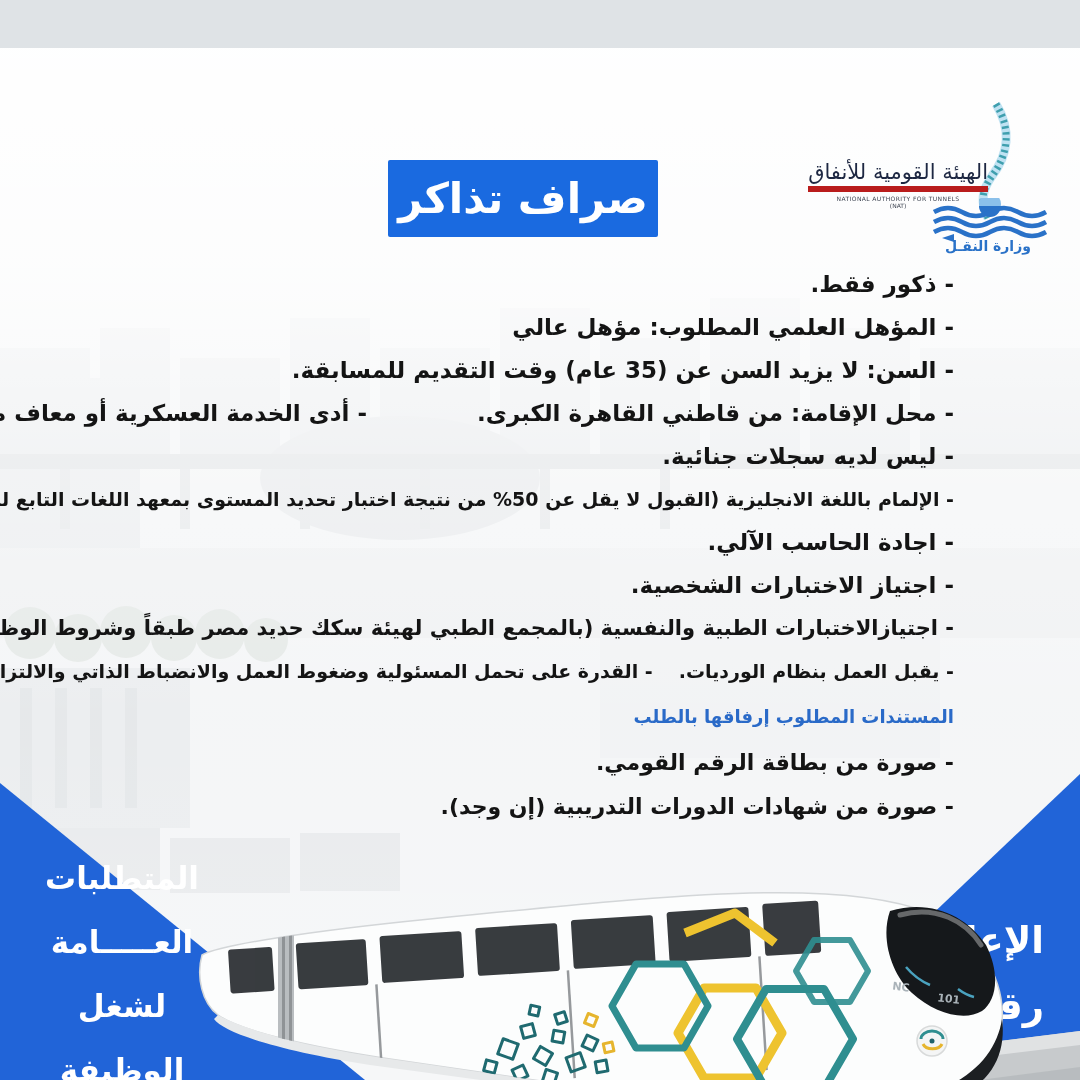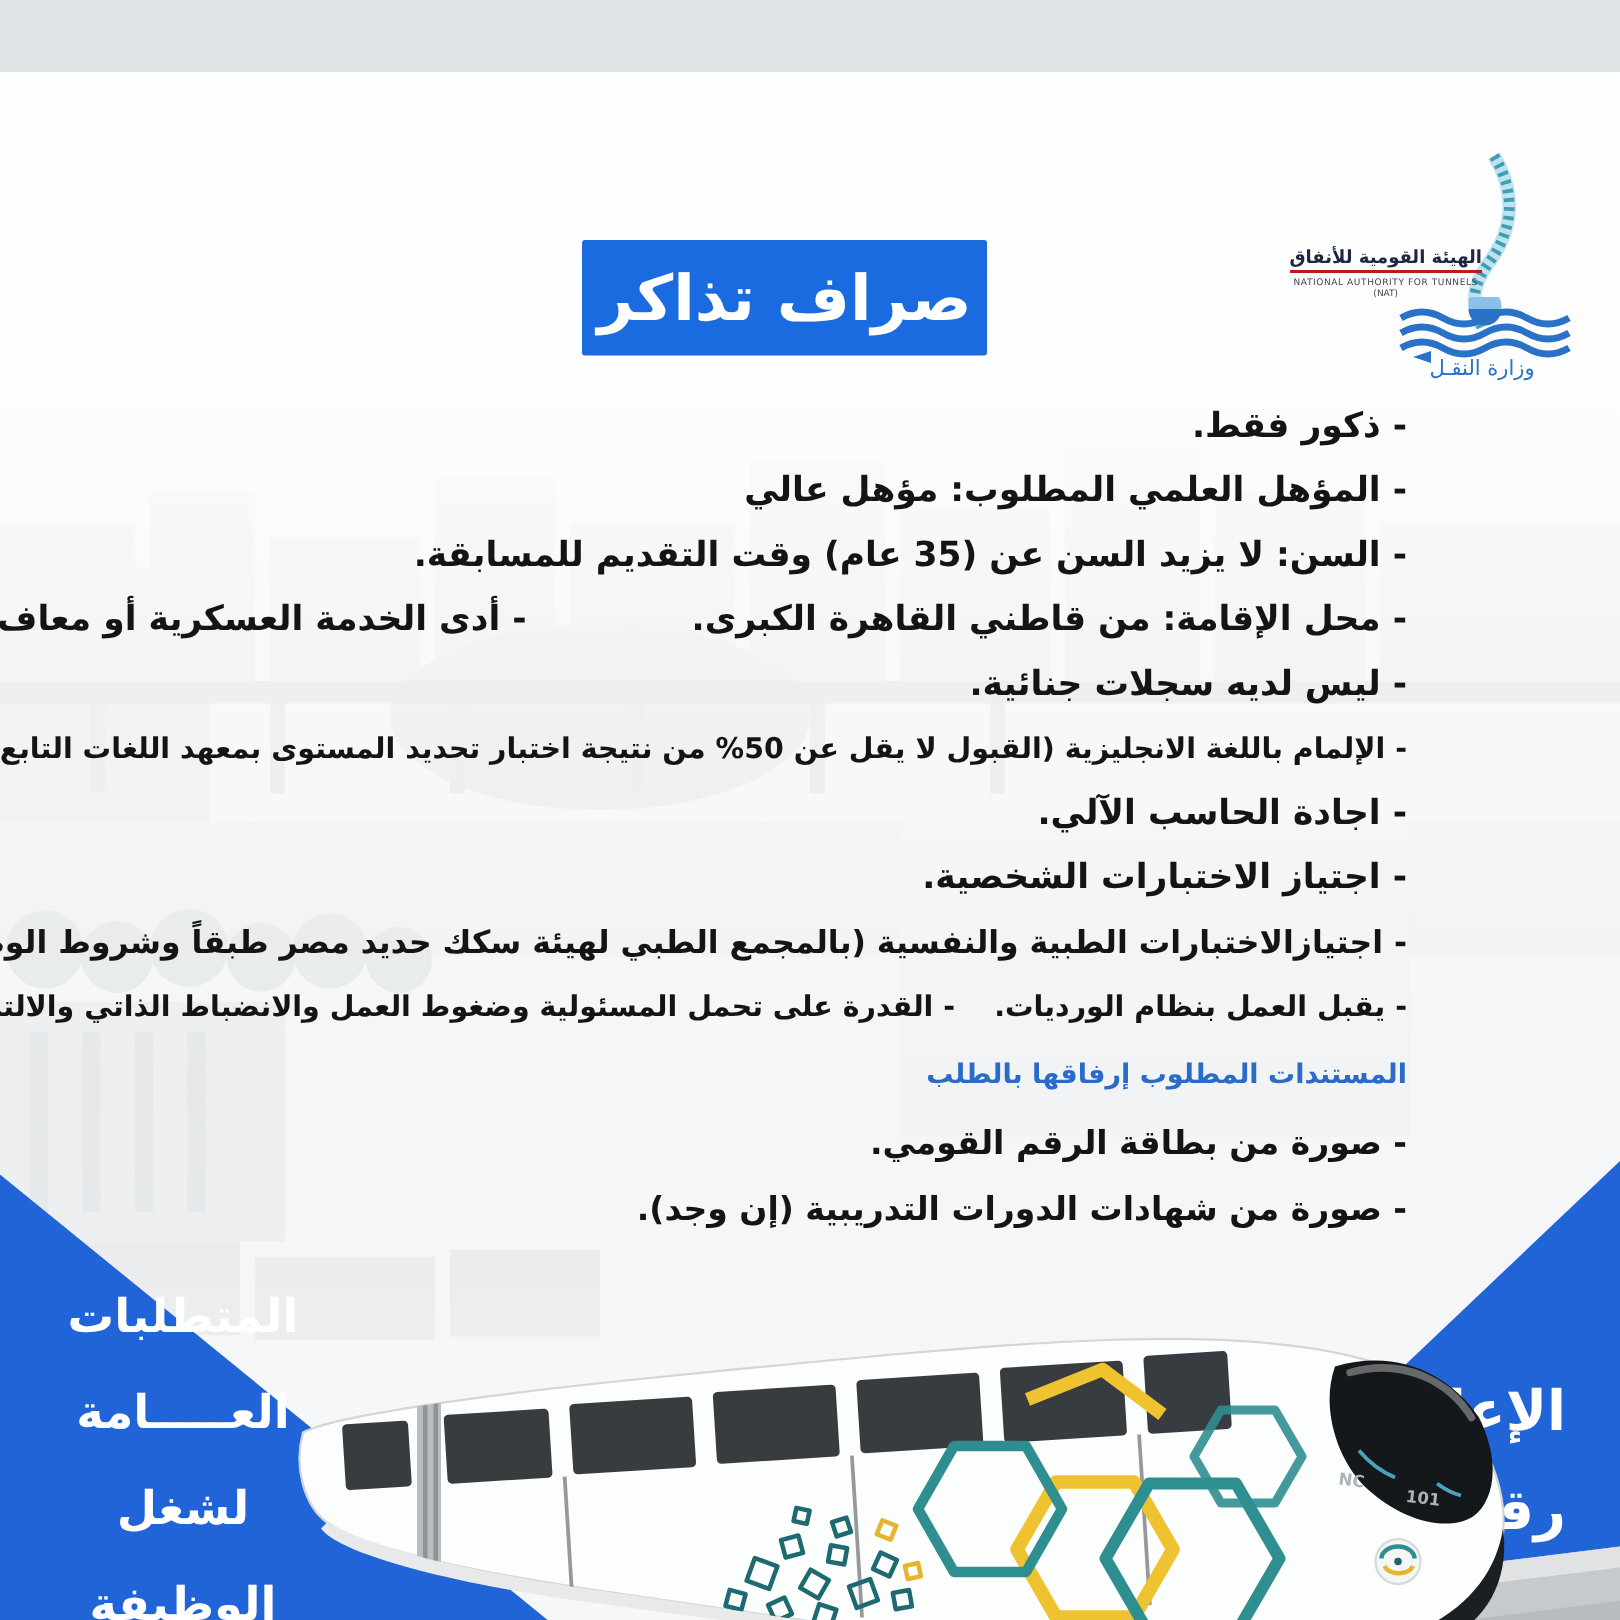--- a/index.html
+++ b/index.html
@@ -14,28 +14,28 @@
   
   .title-box{
     position:absolute;left:388px;top:112px;width:270px;height:77px;
     background:#1a6ae0;display:flex;align-items:center;justify-content:center;
     z-index:3;border-radius:2px;
   }
   .title-box span{color:#fff;font-size:42px;font-weight:bold;}
   
   .nat-track{position:absolute;top:52px;right:58px;z-index:3;}
   .nat-text{position:absolute;top:112px;right:92px;z-index:4;text-align:center;direction:rtl;}
-  .nat-ar{font-size:12px;font-weight:bold;color:#1d2742;border-bottom:2px solid #b91c1c;padding-bottom:2px;display:inline-block;}
+  .nat-ar{font-size:21px;font-weight:normal;color:#1d2742;border-bottom:6px solid #b91c1c;padding-bottom:2px;display:inline-block;}
   .nat-en{display:block;font-size:6px;color:#3c4350;letter-spacing:.4px;margin-top:3px;}
   .nat-abbr{display:block;font-size:6px;color:#3c4350;}
   .mot{position:absolute;top:150px;right:22px;width:140px;z-index:3;text-align:center;}
-  .mot-name{font-size:14px;font-weight:normal;color:#2a72c8;display:block;margin-top:-4px;direction:rtl;}
+  .mot-name{font-size:14px;font-weight:bold;color:#2a72c8;display:block;margin-top:-4px;direction:rtl;}
   
   .content{
-    position:absolute;top:214px;right:142px;left:42px;z-index:2;
+    position:absolute;top:214px;right:126px;left:42px;z-index:2;
     direction:rtl;text-align:right;color:#141414;
   }
   .row{height:43px;display:flex;align-items:center;white-space:nowrap;
        font-size:23px;font-weight:bold;}
   .row.long{font-size:19px;}
   .row.medlong{font-size:21px;}
   .g120{gap:110px;}
   .g28{gap:26px;}
   .g150{gap:140px;}
   .spread{justify-content:space-between;}

